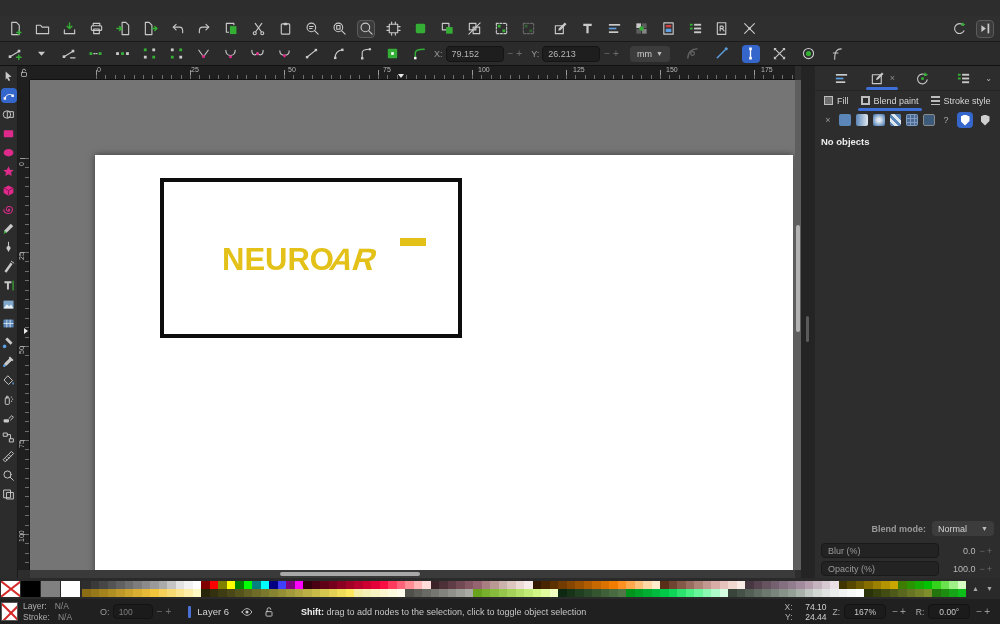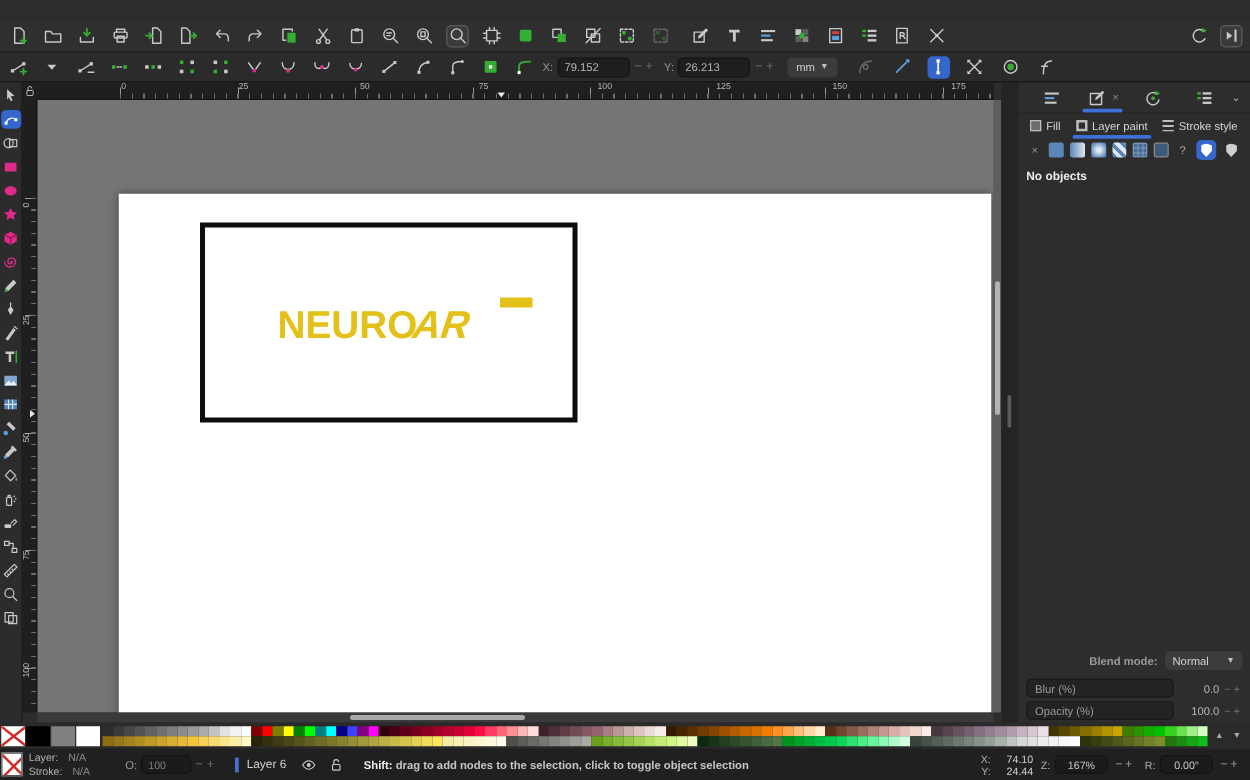--- a/index.html
+++ b/index.html
@@ -142,21 +142,21 @@
   #status { position:absolute; left:0; top:599px; width:1000px; height:25px; background:#202020; display:flex; align-items:center; font-size:8.5px; color:#b0b0b0; }
   #fs-swatch { width:17px; height:19px; background:#fff; border:1px solid #555; margin-left:1px; position:relative; overflow:hidden; flex:0 0 auto; }
   #fs-swatch:before,#fs-swatch:after { content:""; position:absolute; left:-4px; top:8.5px; width:26px; height:2px; background:#d42a2a; }
   #fs-swatch:before { transform:rotate(45deg); } #fs-swatch:after { transform:rotate(-45deg); }
   .fscol { display:flex; flex-direction:column; gap:1px; margin-left:5px; line-height:10px; }
   .fscol div { display:flex; }
   .fscol .v { color:#8d8d8d; margin-left:8px; }
   #opacity-box { width:40px; height:15px; background:#1b1b1b; border:1px solid #131313; border-radius:4px; color:#7d7d7d; font-size:8.5px; display:flex; align-items:center; padding:0 5px; }
   #layer-bar { width:3px; height:12px; background:#4a6fd4; border-radius:1px; margin:0 6px 0 14px; }
   #status .ico { width:16px; height:16px; } #status .ico svg { width:12px; height:12px; }
-  #hint { margin-left:14px; font-size:9px; color:#c6c6c6; white-space:nowrap;font-weight:bold; }
+  #hint { margin-left:24px; font-size:9px; color:#c6c6c6; white-space:nowrap; }
   #hint b { color:#f0f0f0; }
   #coords { margin-left:auto; display:flex; flex-direction:column; align-items:flex-end; line-height:10px; font-size:8.5px; margin-right:6px; }
   #coords div { display:flex; gap:4px; }
   #coords .v { color:#d2d2d2; width:30px; text-align:right; }
   .zr-box { width:42px; height:15px; background:#1b1b1b; border:1px solid #131313; border-radius:4px; color:#c9c9c9; font-size:8.5px; display:flex; align-items:center; justify-content:center; }
   .zr-group { display:flex; align-items:center; gap:4px; margin-right:8px; }
   .zr-group .steppers { color:#9c9c9c; font-size:10px; letter-spacing:2px; margin-left:2px; }
 </style>
 </head>
 <body>
@@ -758,21 +758,21 @@
         </div>
         <span id="dock-chevron">⌄</span>
       </div>
     <div id="subtabs">
         <div class="subtab">
           <span class="sq fillsq"></span>
           <span>Fill</span>
         </div>
         <div class="subtab active">
           <span class="sq strokesq"></span>
-          <span>Layer paint</span>
+          <span>Blend paint</span>
         </div>
         <div class="subtab">
           <span class="sq strokelines"></span>
           <span>Stroke style</span>
         </div>
       </div>
     <div id="paint-row">
         <span class="ptype none">×</span>
         <span class="ptype flat"></span>
         <span class="ptype linear"></span>

